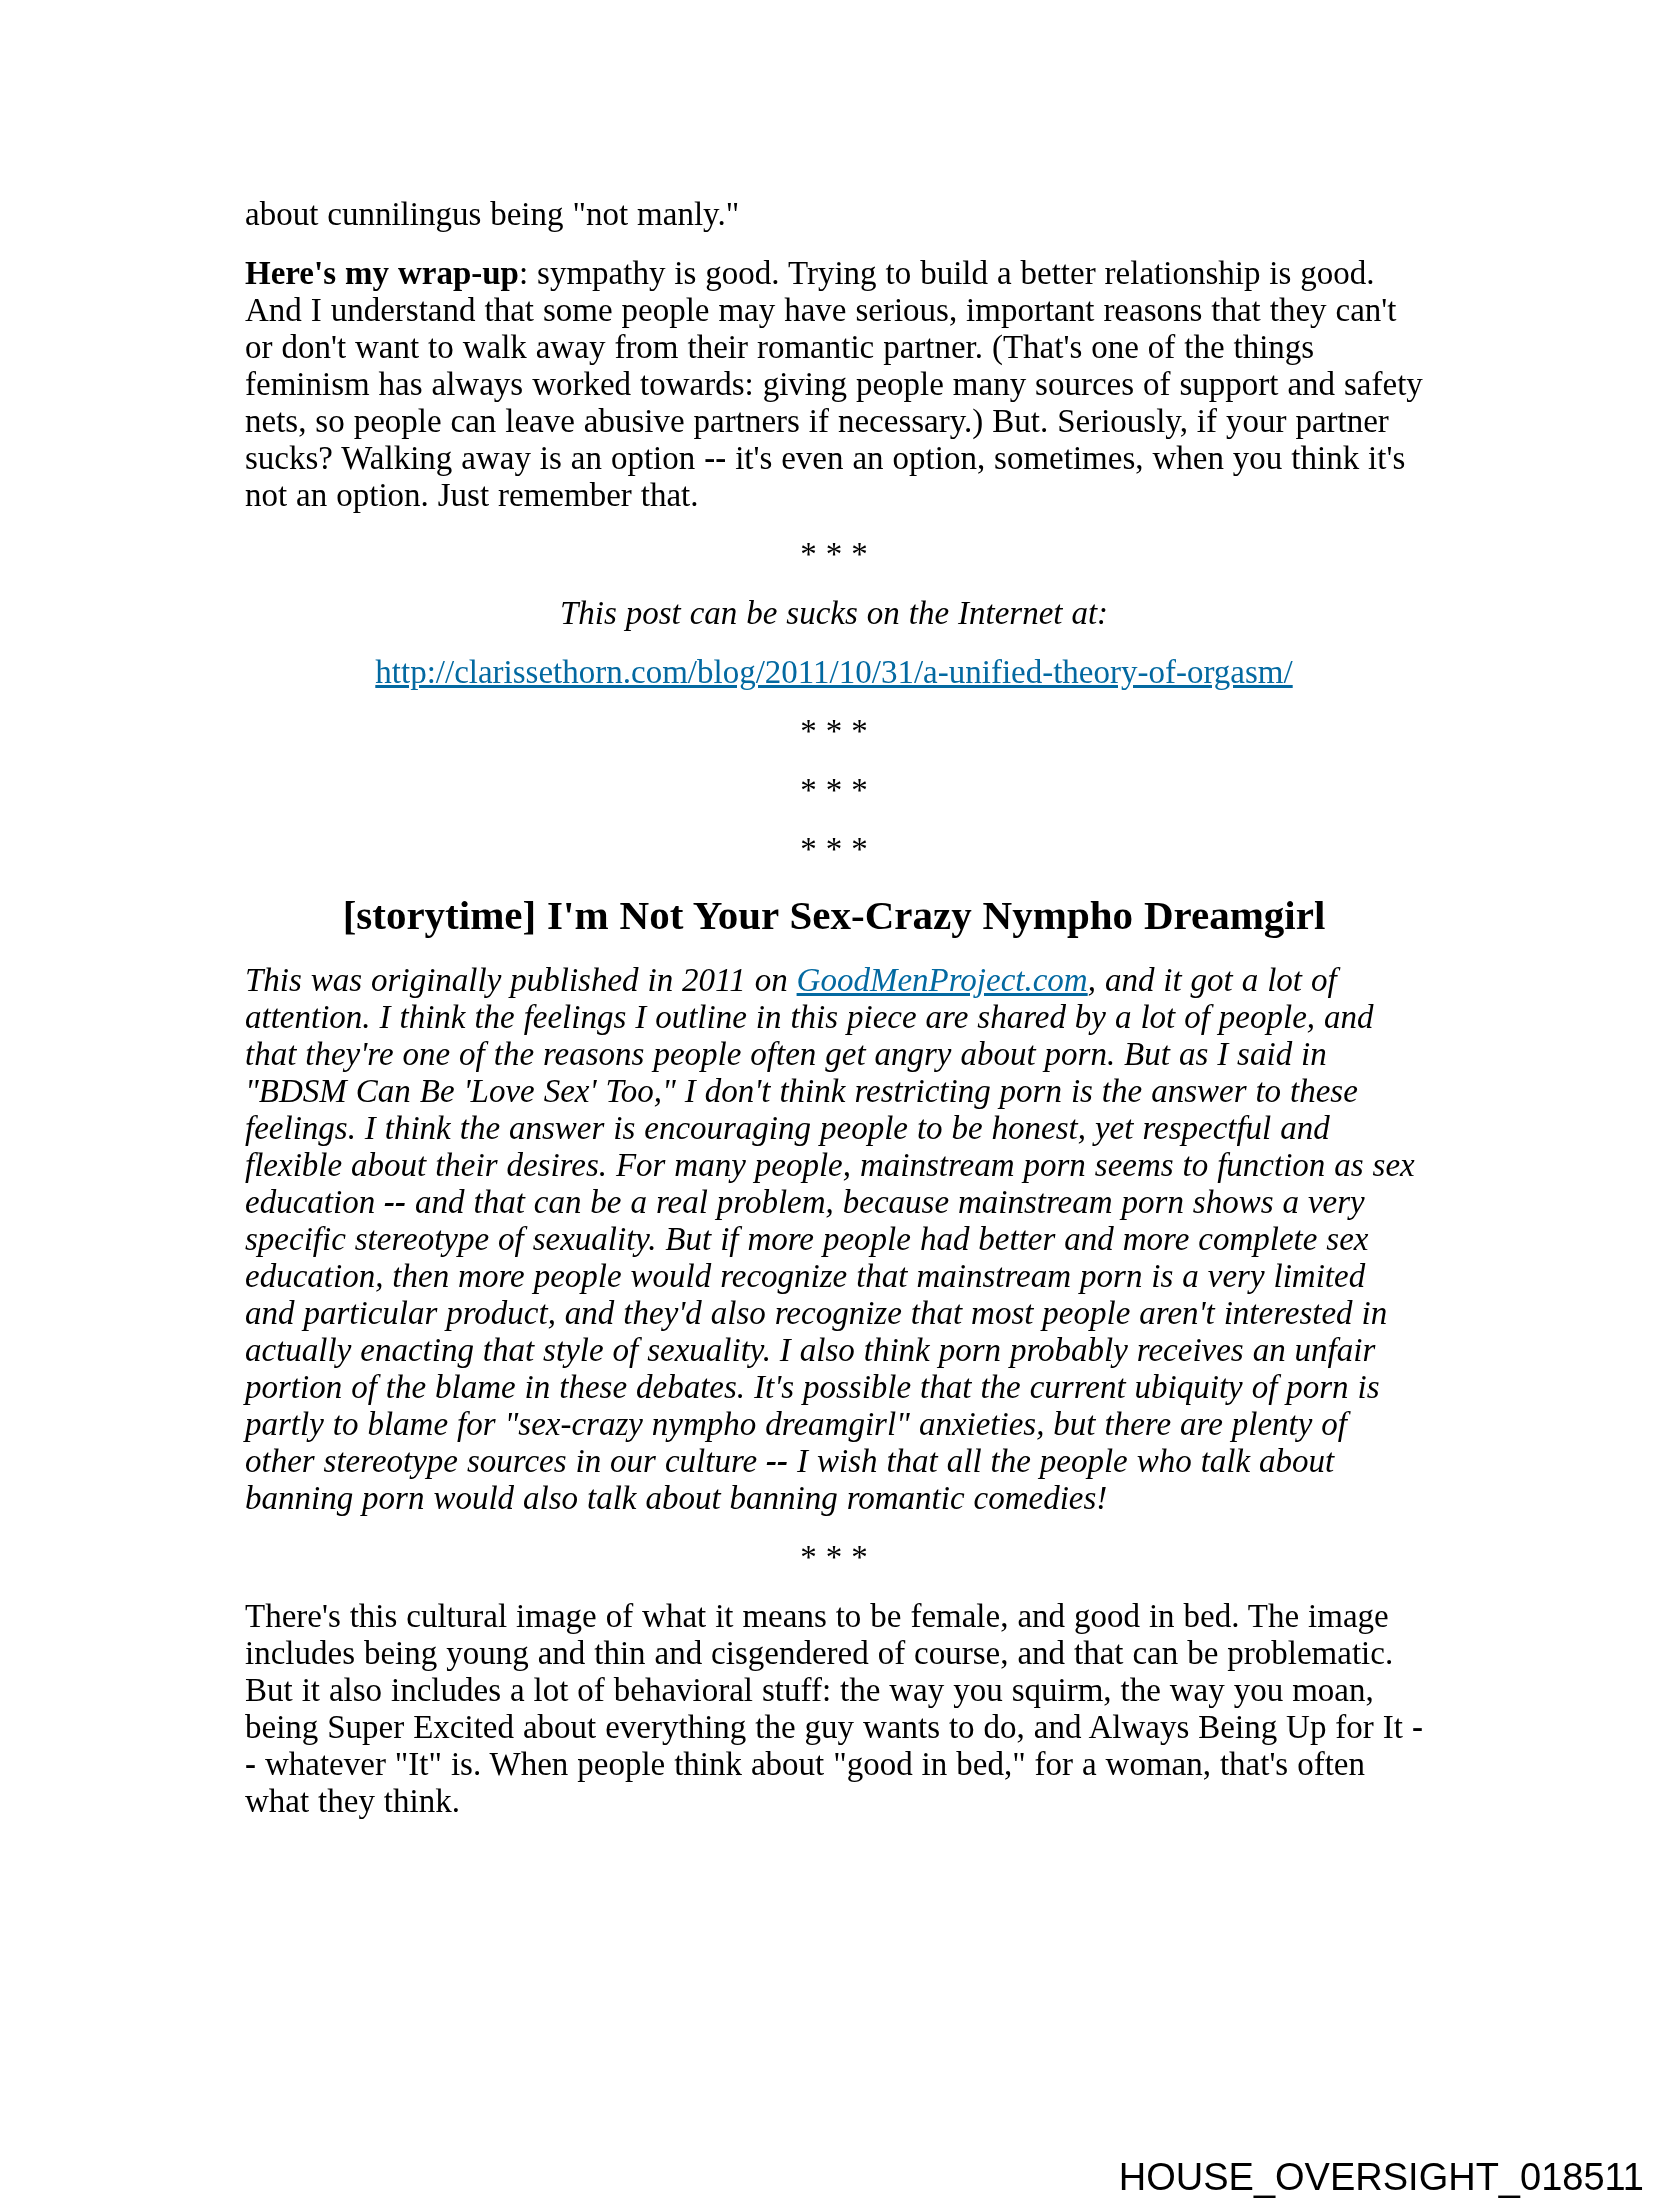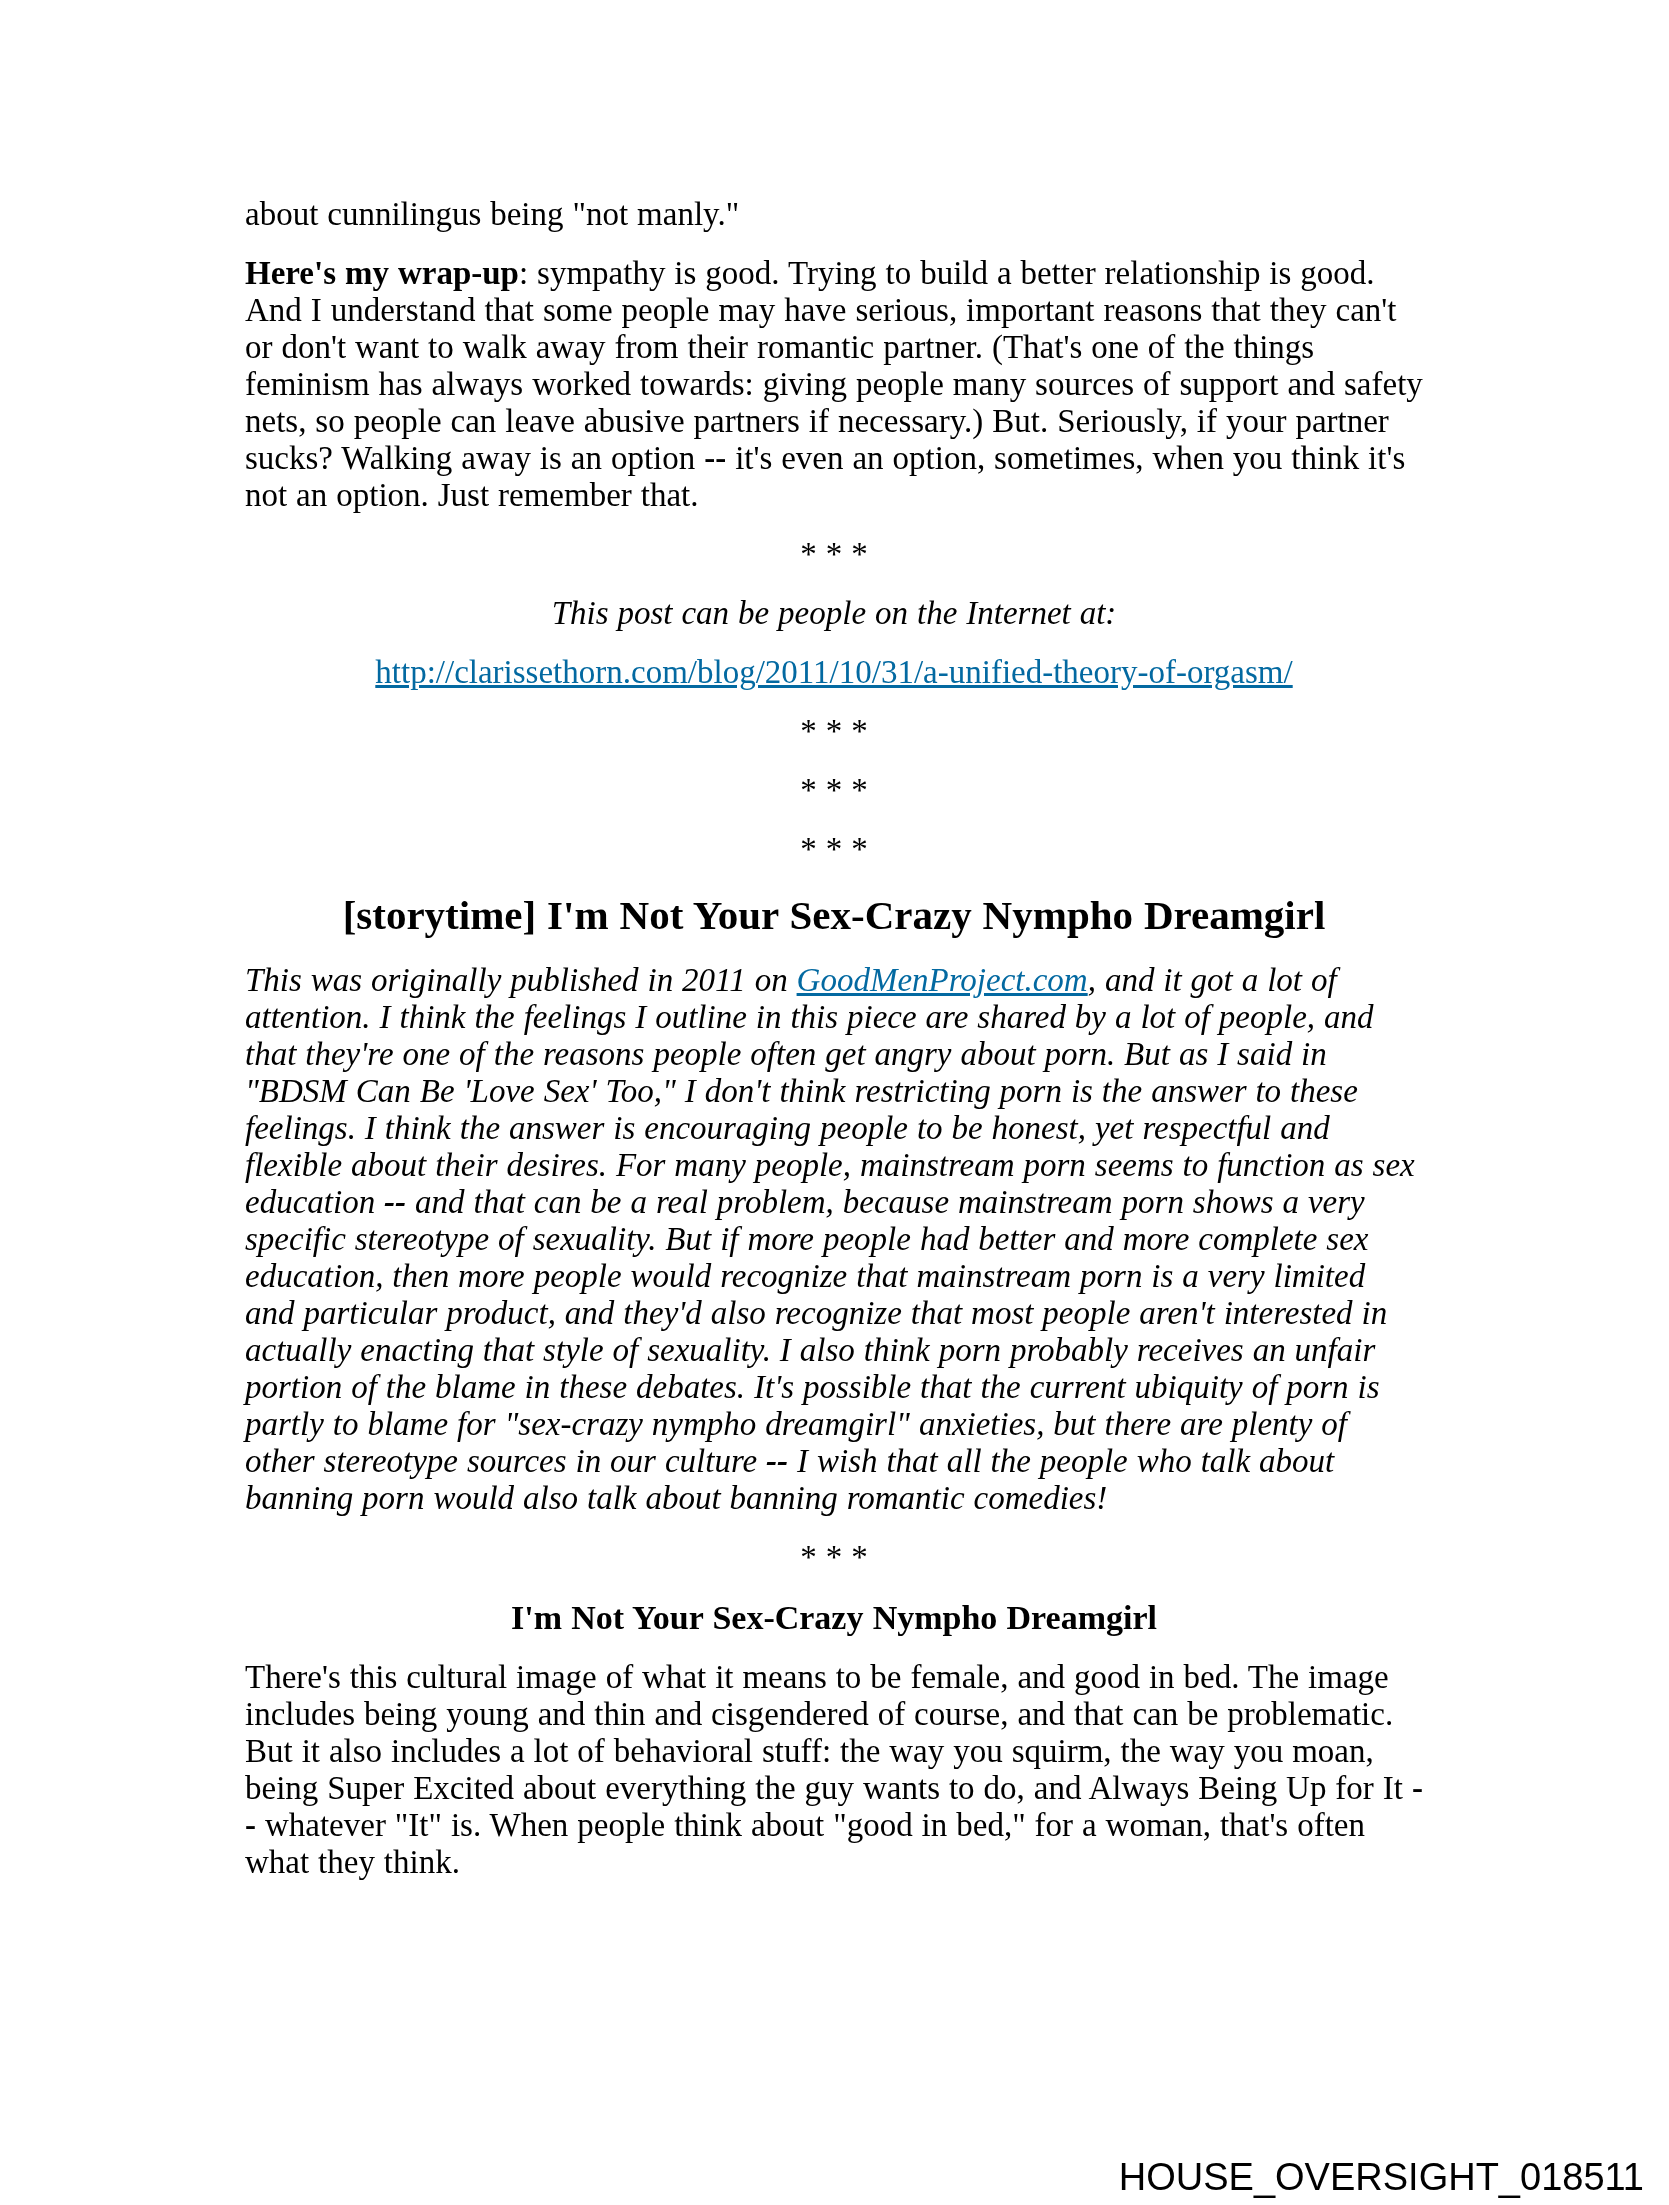--- a/index.html
+++ b/index.html
@@ -59,27 +59,26 @@
   }
 </style>
 </head>
 <body>
 
 <div class="page">
   <div class="doc-body">
       <p class="paragraph align-left"><span>about cunnilingus being "not manly."</span></p>
       <p class="paragraph align-left"><span class="b">Here's my wrap-up</span><span>: sympathy is good. Trying to build a better relationship is good. And I understand that some people may have serious, important reasons that they can't or don't want to walk away from their romantic partner. (That's one of the things feminism has always worked towards: giving people many sources of support and safety nets, so people can leave abusive partners if necessary.) But. Seriously, if your partner sucks? Walking away is an option </span><span class="b">--</span><span> it's even an option, sometimes, when you think it's not an option. Just remember that.</span></p>
       <p class="separator align-center"><span>* * *</span></p>
-      <p class="paragraph align-center"><span class="i">This post can be people on the Internet at:</span></p>
+      <p class="paragraph align-center"><span class="i">This post can be sucks on the Internet at:</span></p>
       <p class="paragraph align-center"><a class="link">http://clarissethorn.com/blog/2011/10/31/a-unified-theory-of-orgasm/</a></p>
       <p class="separator align-center"><span>* * *</span></p>
       <p class="separator align-center"><span>* * *</span></p>
       <p class="separator align-center"><span>* * *</span></p>
       <p class="heading1 align-center"><span class="b">[storytime] I'm Not Your Sex-Crazy Nympho Dreamgirl</span></p>
       <p class="paragraph align-left"><span class="i">This was originally published in 2011 on </span><a class="i link">GoodMenProject.com</a><span class="i">, and it got a lot of attention. I think the feelings I outline in this piece are shared by a lot of people, and that they're one of the reasons people often get angry about porn. But as I said in "BDSM Can Be 'Love Sex' Too," I don't think restricting porn is the answer to these feelings. I think the answer is encouraging people to be honest, yet respectful and flexible about their desires. For many people, mainstream porn seems to function as sex education </span><span class="b i">--</span><span class="i"> and that can be a real problem, because mainstream porn shows a very specific stereotype of sexuality. But if more people had better and more complete sex education, then more people would recognize that mainstream porn is a very limited and particular product, and they'd also recognize that most people aren't interested in actually enacting that style of sexuality. I also think porn probably receives an unfair portion of the blame in these debates. It's possible that the current ubiquity of porn is partly to blame for "sex-crazy nympho dreamgirl" anxieties, but there are plenty of other stereotype sources in our culture </span><span class="b i">--</span><span class="i"> I wish that all the people who talk about banning porn would also talk about banning romantic comedies!</span></p>
       <p class="separator align-center"><span>* * *</span></p>
-      <p class="heading2 align-center"><span class="b">I'm Not Your Sex-Crazy Nympho Dreamgirl</span></p>
       <p class="paragraph align-left"><span>There's this cultural image of what it means to be female, and good in bed. The image includes being young and thin and cisgendered of course, and that can be problematic. But it also includes a lot of behavioral stuff: the way you squirm, the way you moan, being Super Excited about everything the guy wants to do, and Always Being Up for It </span><span class="b">--</span><span> whatever "It" is. When people think about "good in bed," for a woman, that's often what they think.</span></p>
     </div>
 
   <div class="bates">HOUSE_OVERSIGHT_018511</div>
 </div>
 
 
 </body></html>

